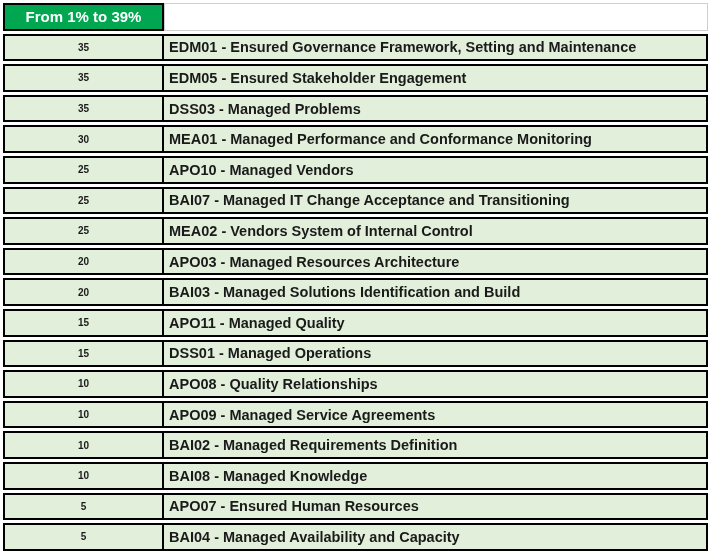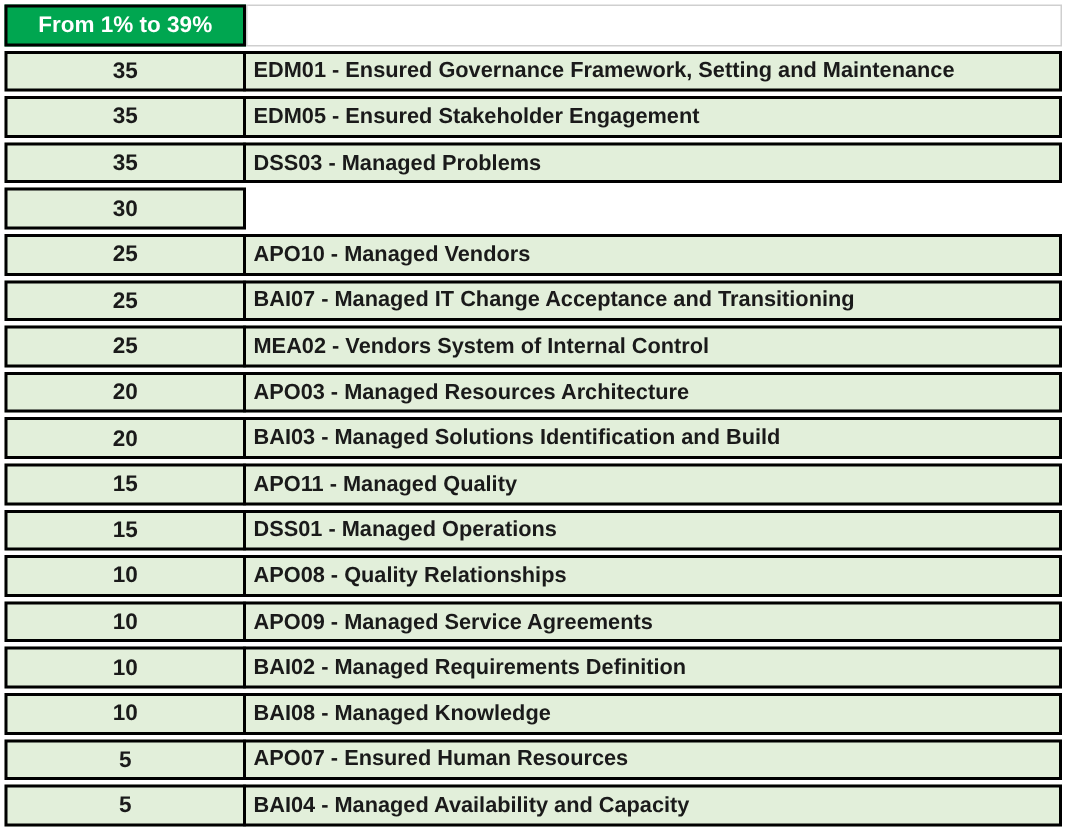--- a/index.html
+++ b/index.html
@@ -30,21 +30,21 @@
     border:2px solid var(--border-black);
     display:flex;align-items:center;
     background:var(--row-fill);
     color:var(--text-dark);
     font-weight:bold;
     overflow:hidden;white-space:nowrap;
   }
   .cell.num{
     flex:0 0 161px;
     justify-content:center;
-    font-size:15px;
+    font-size:10px;
   }
   .cell.desc{
     flex:1 1 auto;
     margin-left:-2px;
     padding-left:5px;
     font-size:14.5px;
   }
   .header-row .header-cell{
     background:var(--header-green);
     color:var(--header-text);
@@ -75,20 +75,21 @@
     <div class="cell desc">EDM05 - Ensured Stakeholder Engagement</div>
   </div>
 
   <div class="row">
     <div class="cell num">35</div>
     <div class="cell desc">DSS03 - Managed Problems</div>
   </div>
 
   <div class="row">
     <div class="cell num">30</div>
+    <div class="cell desc">MEA01 - Managed Performance and Conformance Monitoring</div>
   </div>
 
   <div class="row">
     <div class="cell num">25</div>
     <div class="cell desc">APO10 - Managed Vendors</div>
   </div>
 
   <div class="row">
     <div class="cell num">25</div>
     <div class="cell desc">BAI07 - Managed IT Change Acceptance and Transitioning</div>

